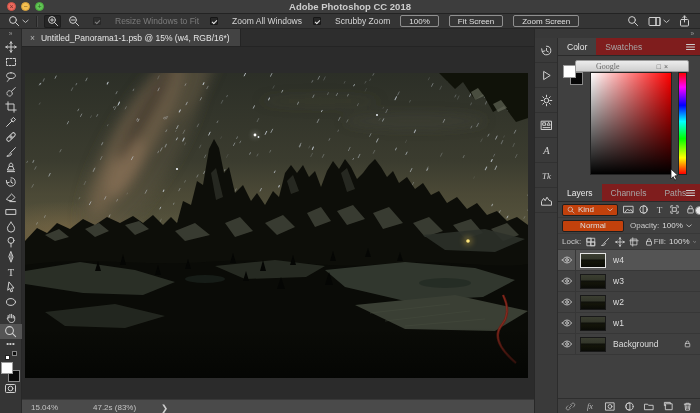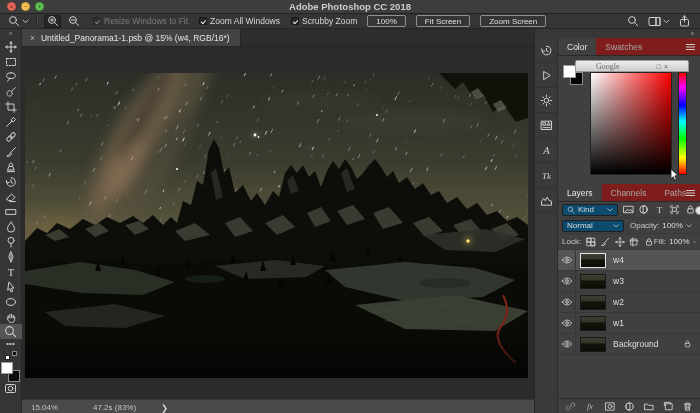--- a/index.html
+++ b/index.html
@@ -20,21 +20,21 @@
     font-weight:bold; color:#cdcdcd; }
 
   
   .optionsbar { position:absolute; left:0; top:14px; right:0; height:15px; background:#353535;
     border-bottom:1px solid #262626; display:flex; align-items:center; font-size:8.5px; color:#d6d6d6; }
   .ob-left { display:flex; align-items:center; gap:4px; padding-left:8px; flex:1; }
   .ob-right { display:flex; align-items:center; gap:9px; padding-right:10px; }
   .ob-sep { width:1px; height:11px; background:#262626; margin:0 3px; box-shadow:1px 0 0 #474747; }
   .ob-zbtn { width:17px; height:13px; display:flex; align-items:center; justify-content:center; border-radius:2px; }
   .ob-zbtn.active { background:#262626; box-shadow:inset 0 0 0 1px #1d1d1d; }
-  .cb-group { display:flex; align-items:center; gap:3px; margin-left:7px; }
+  .cb-group { display:flex; align-items:center; gap:14px; margin-left:7px; }
   .cb-group.disabled { opacity:.42; }
   .cbox { width:8px; height:8px; background:#262626; border:1px solid #161616; border-radius:1px;
     position:relative; }
   .cbox.checked::after { content:""; position:absolute; left:1px; top:1.5px; width:4px; height:2px;
     border-left:1.3px solid #e8e8e8; border-bottom:1.3px solid #e8e8e8; transform:rotate(-45deg); }
   .ob-btn { border:1px solid #8f8f8f; border-radius:2px; background:transparent; color:#e0e0e0;
     font-size:8px; height:12px; padding:0 8px; margin-left:6px; display:flex; align-items:center;
     font-family:"Liberation Sans",sans-serif; }
   svg.ic { display:block; }
   svg.ic path, svg.ic circle, svg.ic rect, svg.ic ellipse, svg.ic line, svg.ic polyline {
@@ -112,24 +112,24 @@
   .mouse-cursor { position:absolute; left:112px; top:112px; z-index:4; }
 
   
   .layers-panel { position:absolute; left:0; top:146px; right:0; bottom:0; }
   .layers-body { position:absolute; left:0; top:18px; right:0; bottom:0; background:#404040; }
   .l-row { position:absolute; left:0; right:0; height:16px; display:flex; align-items:center;
     font-size:8px; color:#c9c9c9; border-bottom:1px solid #383838; }
   .filter-row { top:0; }
   .blend-row { top:16px; }
   .lock-row { top:32px; }
-  .sel { background:#0c4a6e; border:1px solid #1f1f1f; border-radius:2px; color:#ddd; font-size:8px;
+  .sel { background:#c2410c; border:1px solid #1f1f1f; border-radius:2px; color:#ddd; font-size:8px;
     display:flex; align-items:center; height:12px; padding:0 4px; gap:3px; }
   .kind-sel { margin-left:4px; width:56px; }
-  .blend-sel { margin-left:4px; width:62px; }
+  .blend-sel { margin-left:4px; width:62px;flex-direction:column; }
   .grow { flex:1; }
   .val { color:#ddd; }
   .fi { margin-left:4.5px; display:flex; }
   .filter-toggle { position:absolute; right:-4px; top:4px; width:9px; height:9px; border-radius:50%;
     background:#e6e6e6; border:1px solid #8a8a8a; }
   .layers-list { position:absolute; left:0; top:48px; right:0; bottom:15px; background:#404040; }
   .layer-row { height:21px; display:flex; align-items:center; border-bottom:1px solid #373737;
     font-size:8.5px; color:#dedede; position:relative; }
   .layer-row.selected { background:#545454; }
   .eye-cell { width:18px; display:flex; justify-content:center; align-items:center; align-self:stretch;

